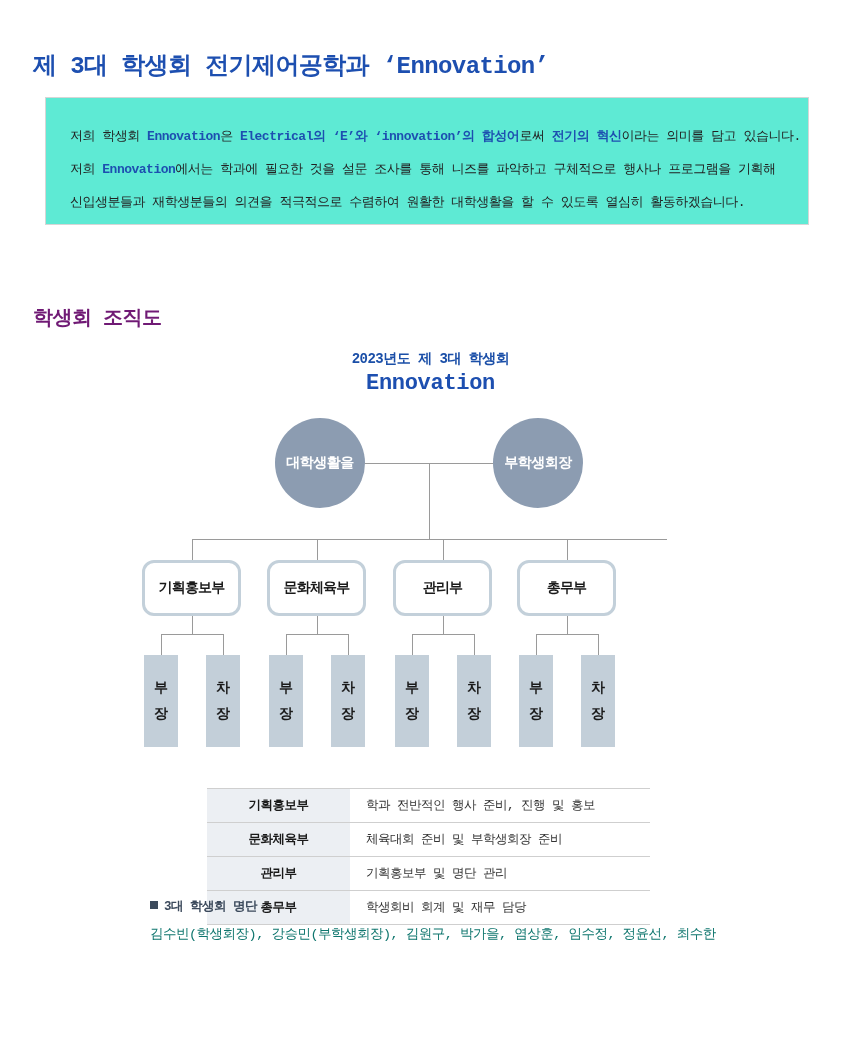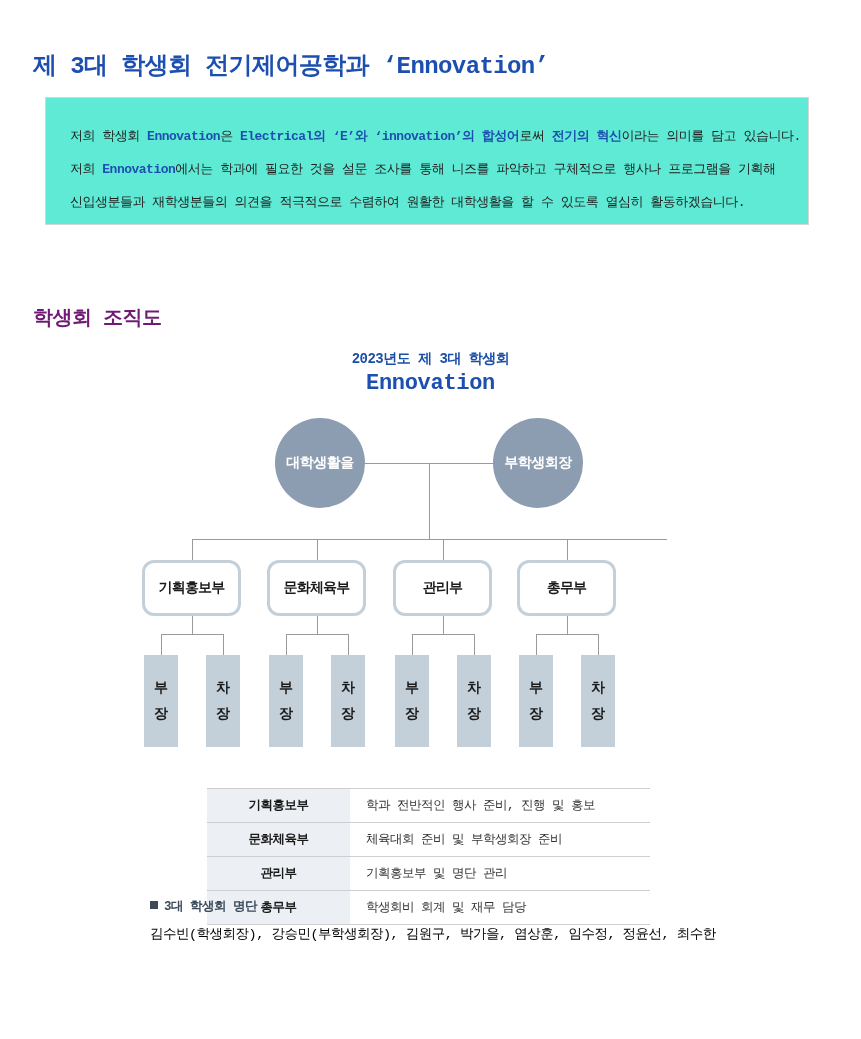--- a/index.html
+++ b/index.html
@@ -109,21 +109,21 @@
   .foot-title{
     font-size:12.5px;font-weight:bold;color:#3c4a5c;letter-spacing:-0.5px;
     line-height:18px;
   }
   .foot-title .sq{
     display:inline-block;width:8px;height:8px;background:#3c4a5c;
     margin-right:6px;vertical-align:1px;
   }
   .foot-names{
     margin-top:9px;
-    font-size:13.5px;color:#000000;letter-spacing:-0.5px;line-height:20px;
+    font-size:13.5px;color:#0f766e;letter-spacing:-0.5px;line-height:20px;
   }
 </style>
 </head>
 <body>
 
 <div class="page">
 
   <h1 class="main-title">
     <span class="t-light">제 3대 학생회 </span><span class="t-strong">전기제어공학과 ‘Ennovation’</span>
   </h1>

